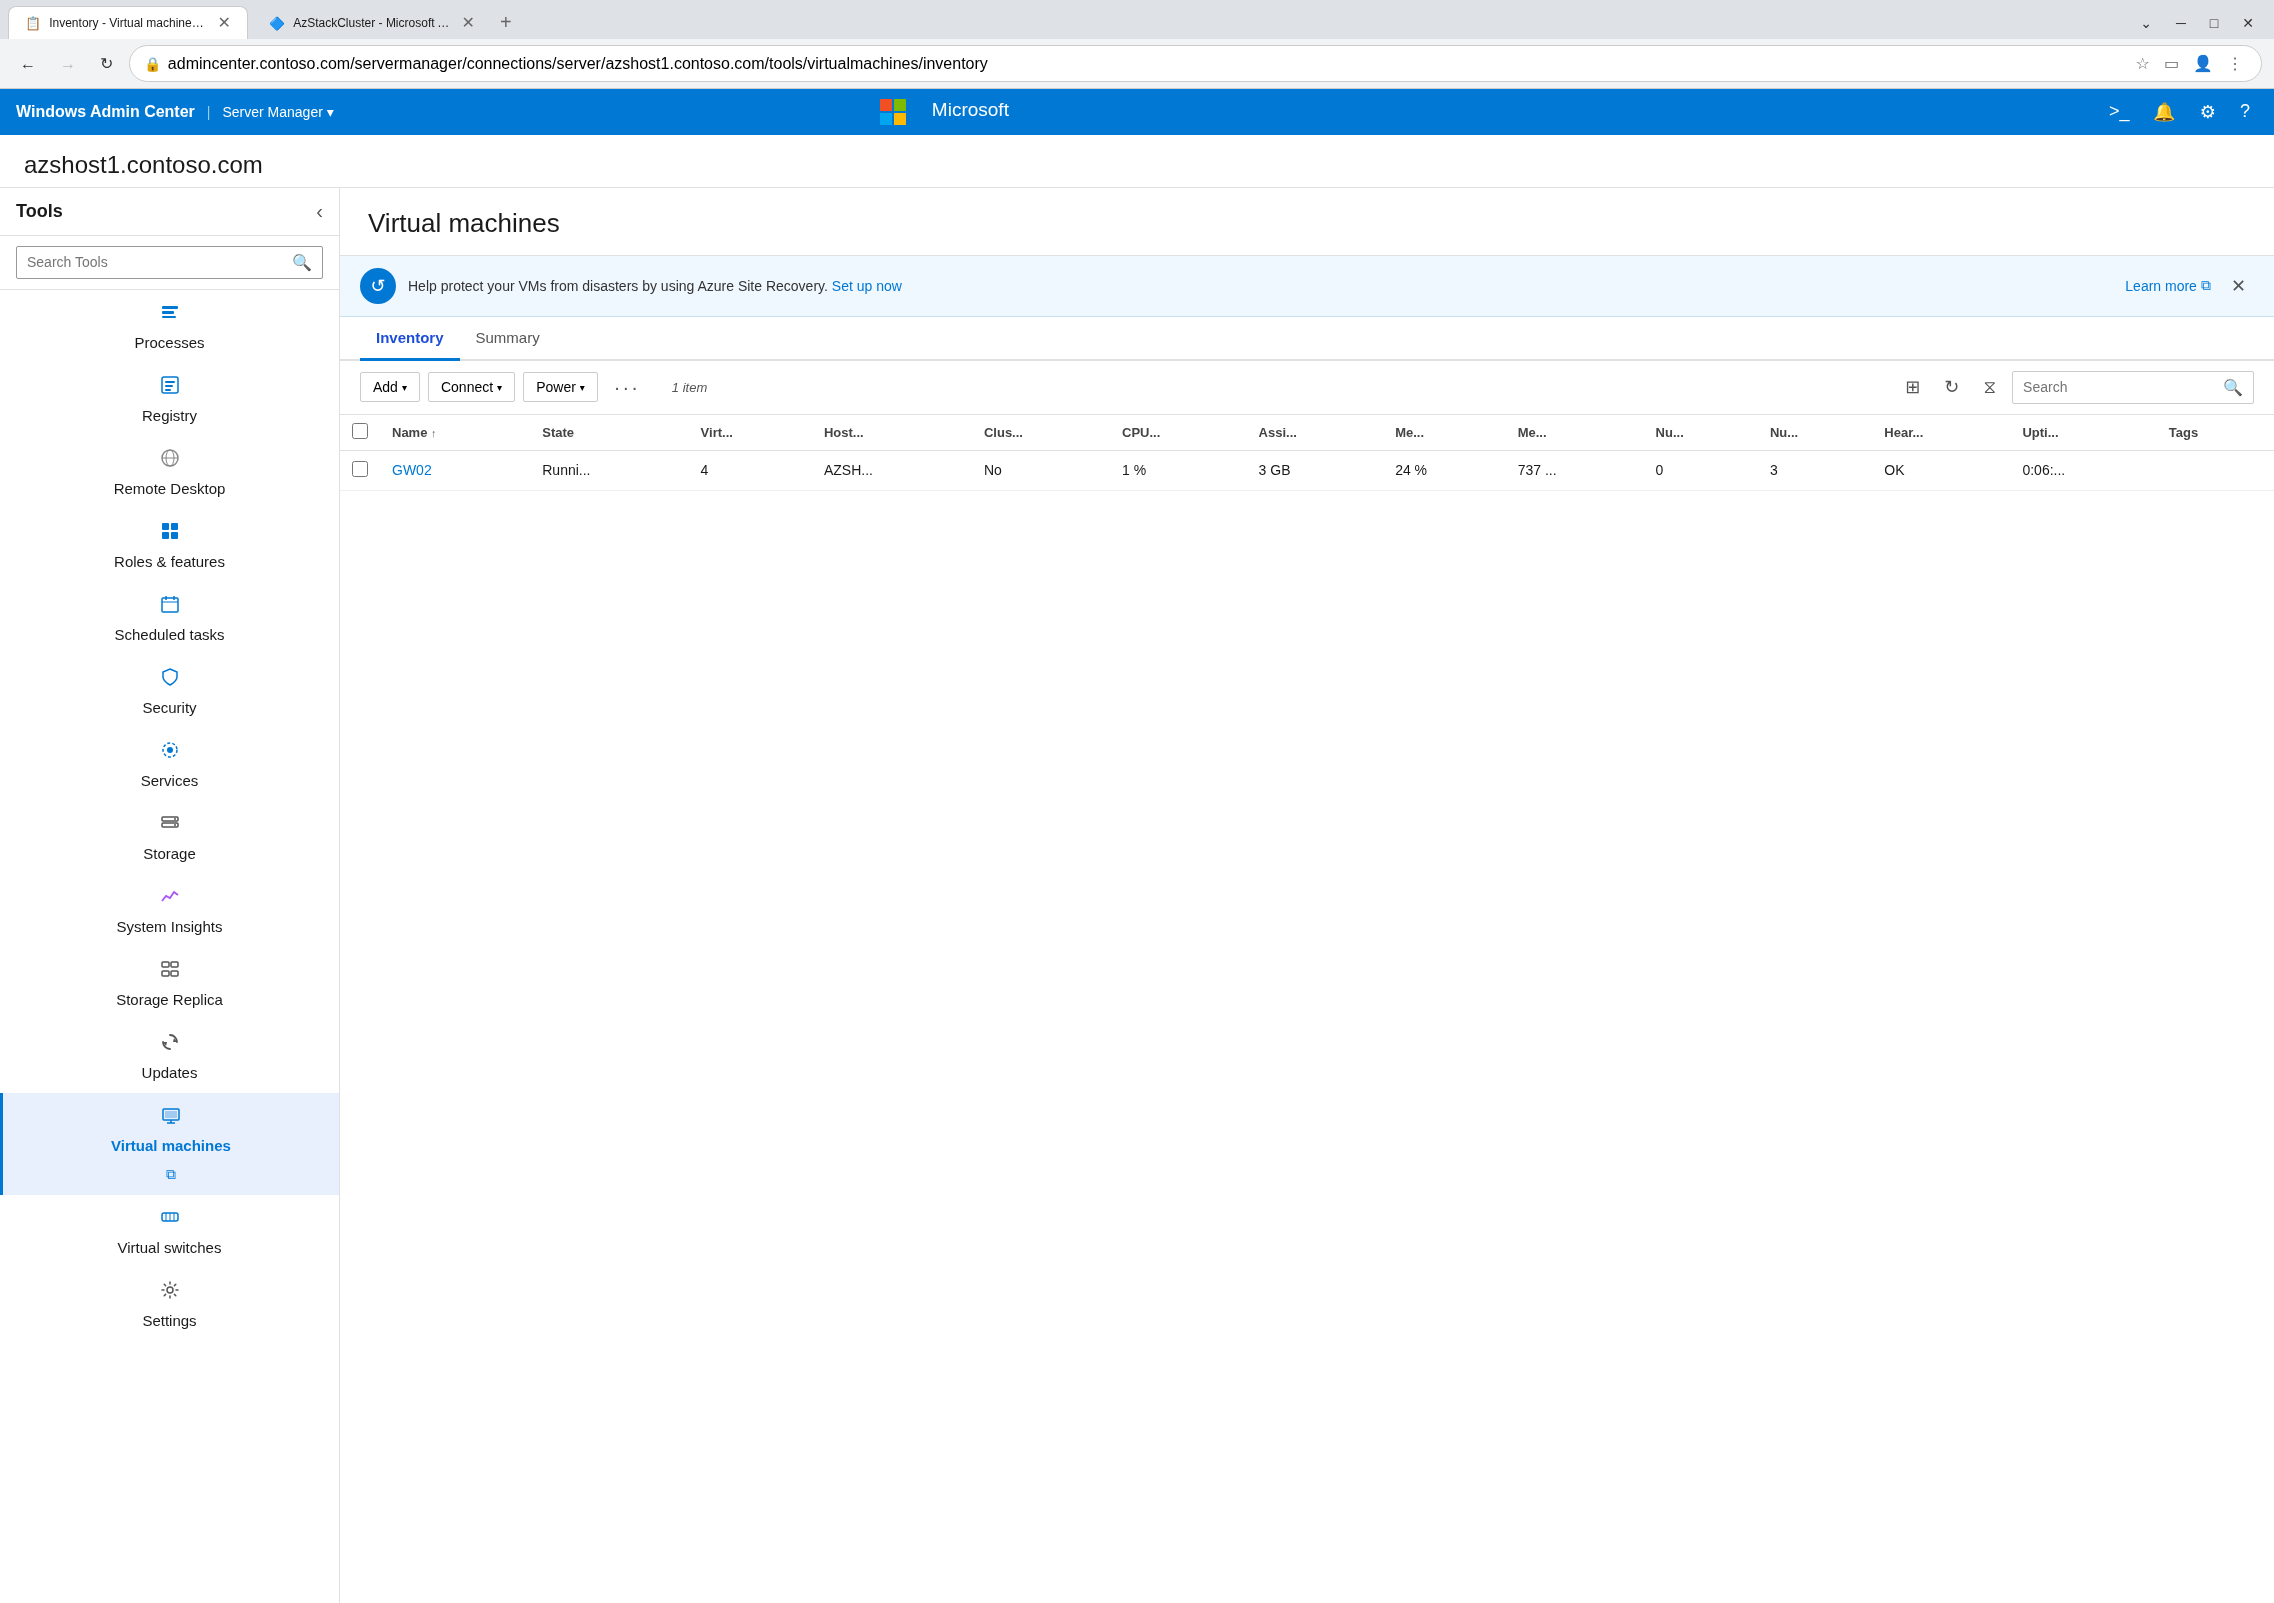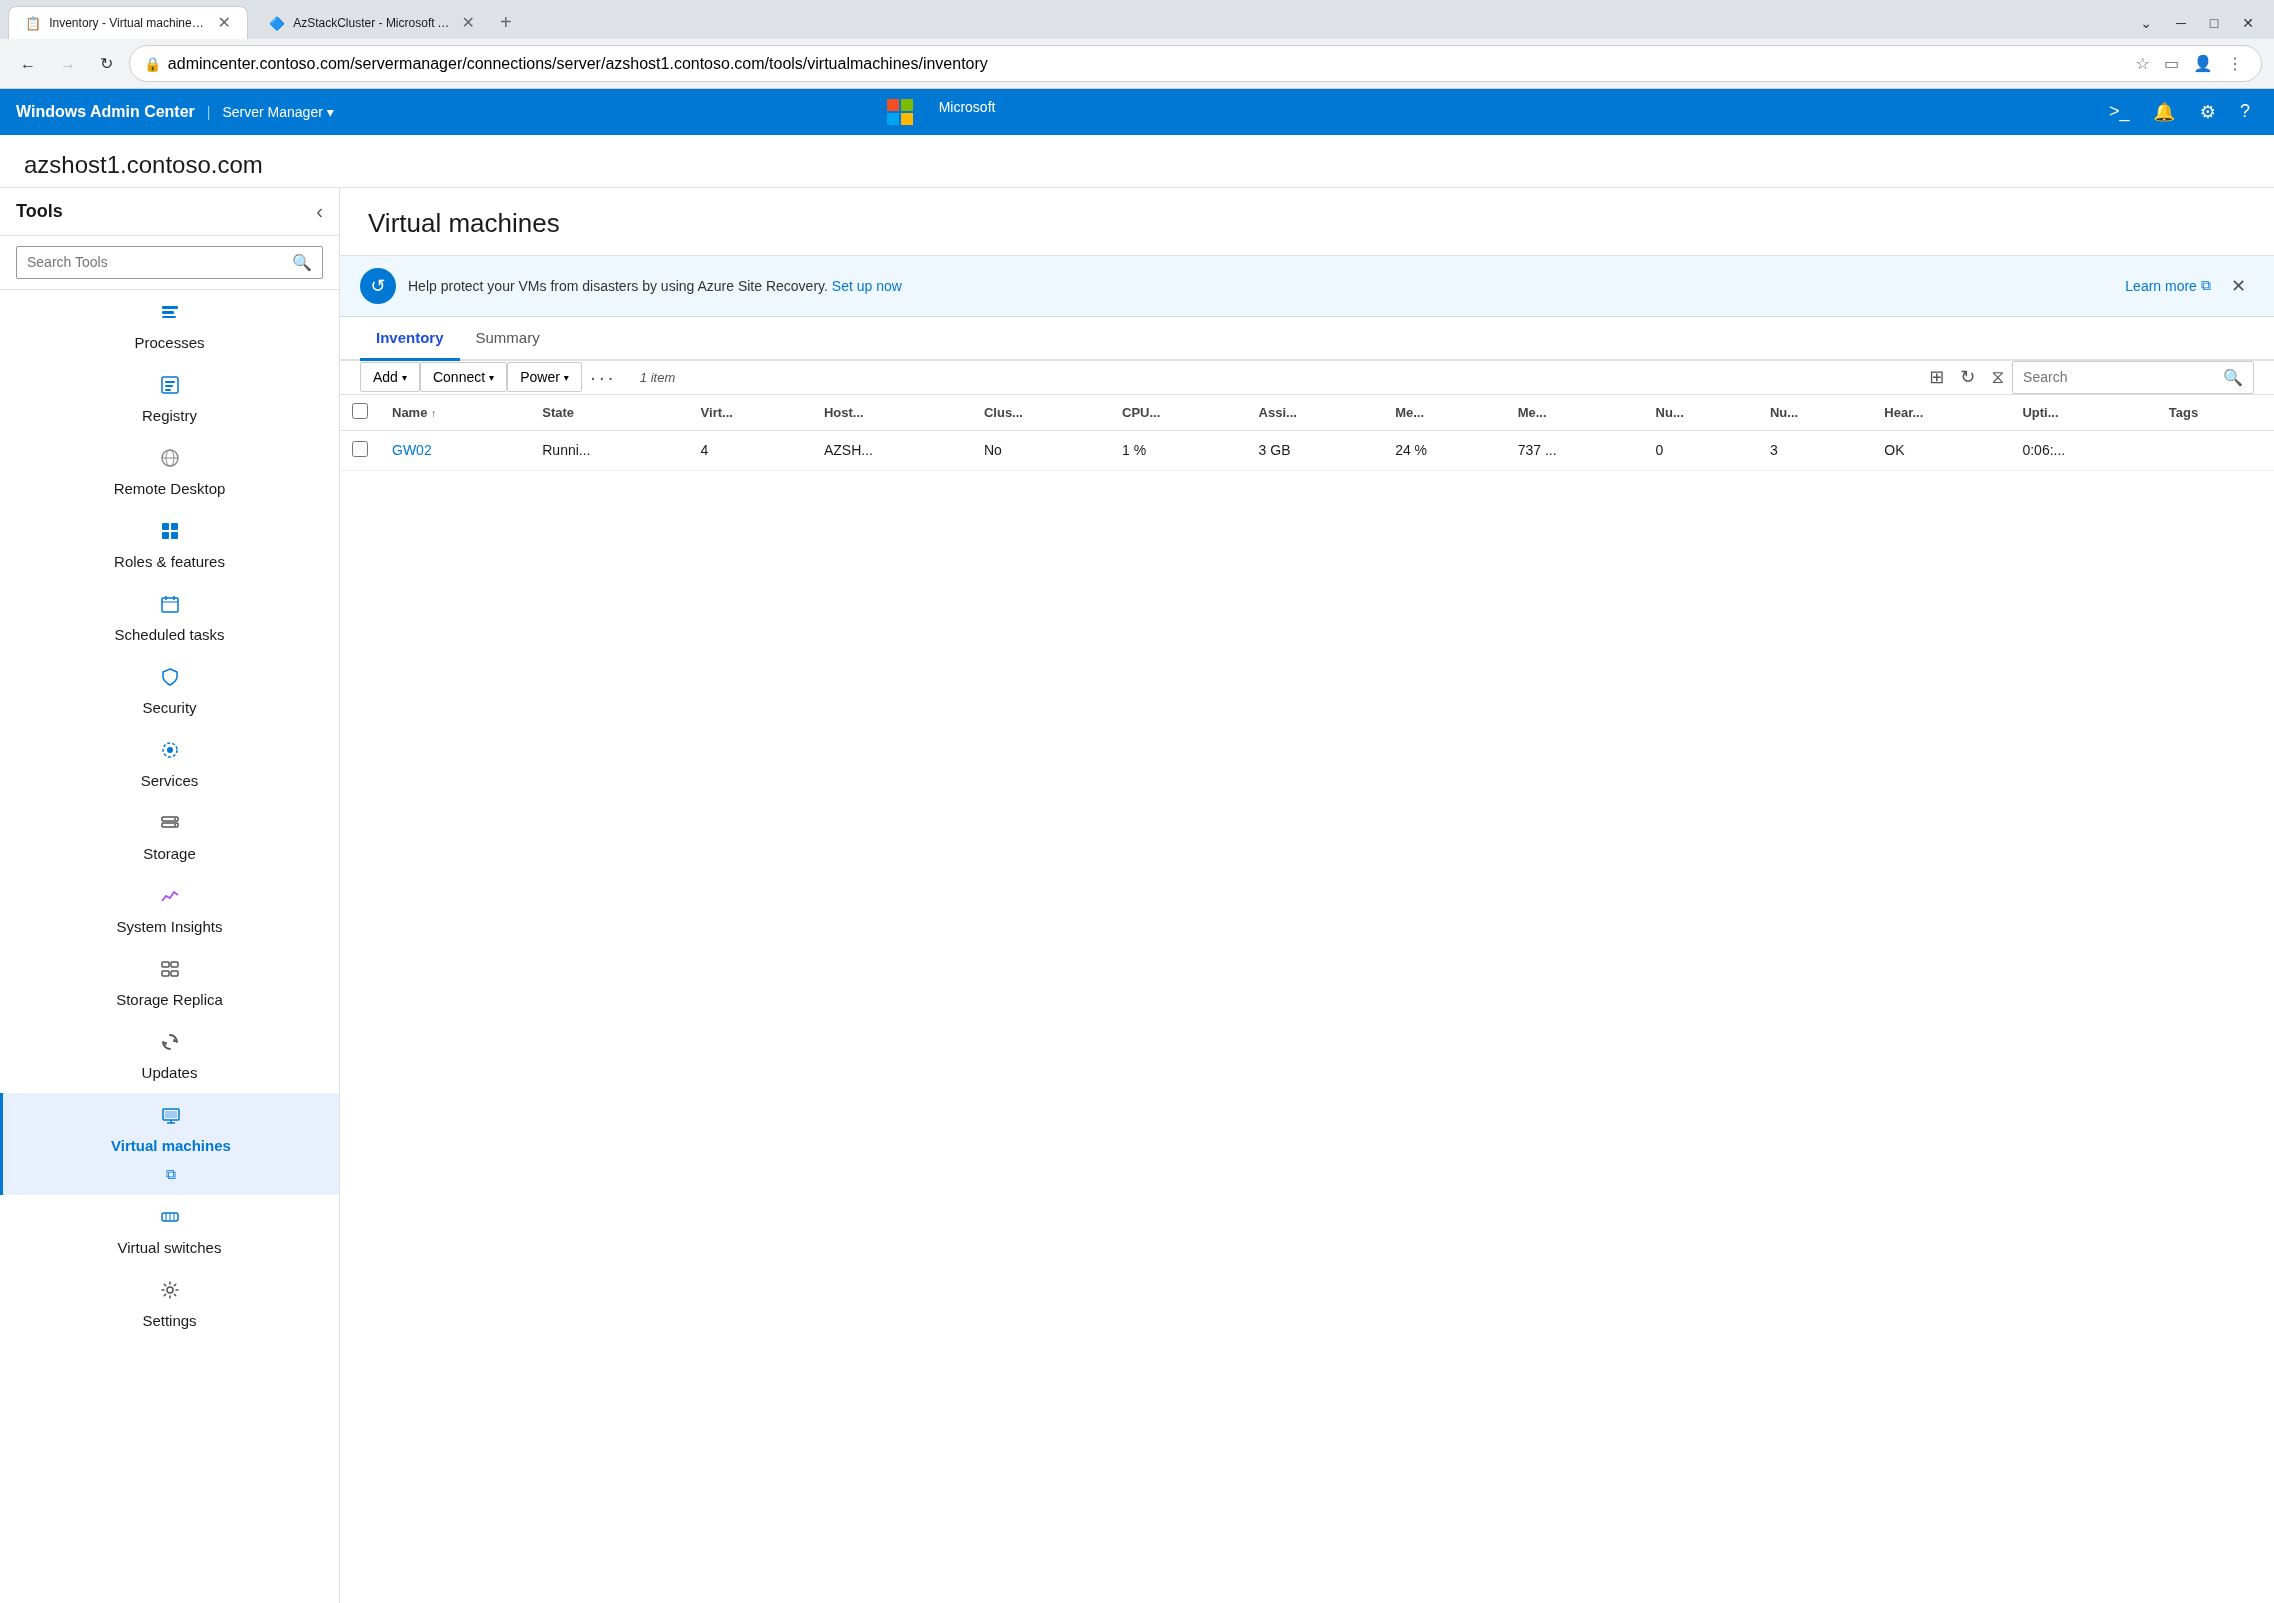--- a/index.html
+++ b/index.html
@@ -70,21 +70,21 @@
     .banner-link { color: #0078d4; cursor: pointer; text-decoration: none; }
     .banner-ext-link { color: #0078d4; cursor: pointer; display: flex; align-items: center; gap: 4px; font-size: 14px; }
     .banner-close { background: none; border: none; cursor: pointer; font-size: 18px; color: #555; padding: 0 8px; }
 
     
     .tabs-bar { display: flex; gap: 0; padding: 0 20px; border-bottom: 2px solid #e0e0e0; }
     .tab-btn { padding: 12px 16px; background: none; border: none; cursor: pointer; font-size: 15px; color: #555; border-bottom: 3px solid transparent; margin-bottom: -2px; }
     .tab-btn.active { color: #1d4ed8; border-bottom-color: #0078d4; font-weight: 600; }
 
     
-    .toolbar { display: flex; align-items: center; padding: 0 20px; border-bottom: 1px solid #e0e0e0; }
+    .toolbar { display: flex; align-items: center; gap: 8px; padding: 10px 20px; border-bottom: 1px solid #e0e0e0; }
     .toolbar-btn { display: flex; align-items: center; gap: 4px; background: none; border: 1px solid #ccc; border-radius: 2px; padding: 6px 12px; font-size: 14px; cursor: pointer; }
     .toolbar-btn .chevron { font-size: 10px; }
     .toolbar-more { background: none; border: none; cursor: pointer; font-size: 20px; color: #555; padding: 4px 8px; letter-spacing: 2px; }
     .item-count { margin-left: 16px; font-size: 13px; color: #555; font-style: italic; }
     .toolbar-spacer { flex: 1; }
     .toolbar-icon-btn { background: none; border: none; cursor: pointer; font-size: 18px; color: #555; padding: 4px 8px; }
     .search-wrap { display: flex; align-items: center; border: 1px solid #ccc; border-radius: 2px; }
     .table-search-input { border: none; outline: none; padding: 6px 10px; font-size: 14px; width: 200px; }
     .table-search-btn { background: none; border: none; cursor: pointer; padding: 6px 10px; font-size: 16px; color: #555; }
 
@@ -154,21 +154,21 @@
       <div style="display:flex;flex-direction:column;gap:2px;">
         <div style="display:flex;gap:2px;">
           <div class="ms-sq" style="background:#f25022;"></div>
           <div class="ms-sq" style="background:#7fba00;"></div>
         </div>
         <div style="display:flex;gap:2px;">
           <div class="ms-sq" style="background:#00a4ef;"></div>
           <div class="ms-sq" style="background:#ffb900;"></div>
         </div>
       </div>
-      <span style="color:#fff;font-size:14px;margin-left:24px;">Microsoft</span>
+      <span style="color:#fff;font-size:19px;margin-left:24px;">Microsoft</span>
     </div>
     <div class="header-actions">
       <button class="header-btn">&gt;_</button>
       <button class="header-btn">🔔</button>
       <button class="header-btn">⚙</button>
       <button class="header-btn">?</button>
     </div>
   </div>
 
   <div class="server-title-bar">

